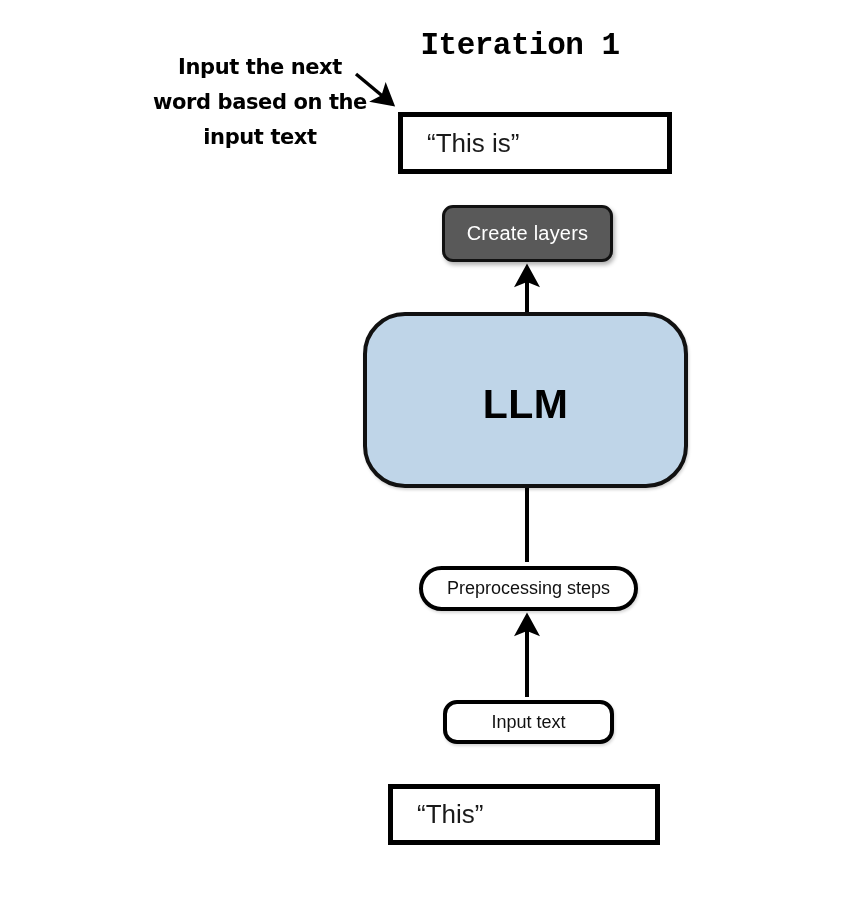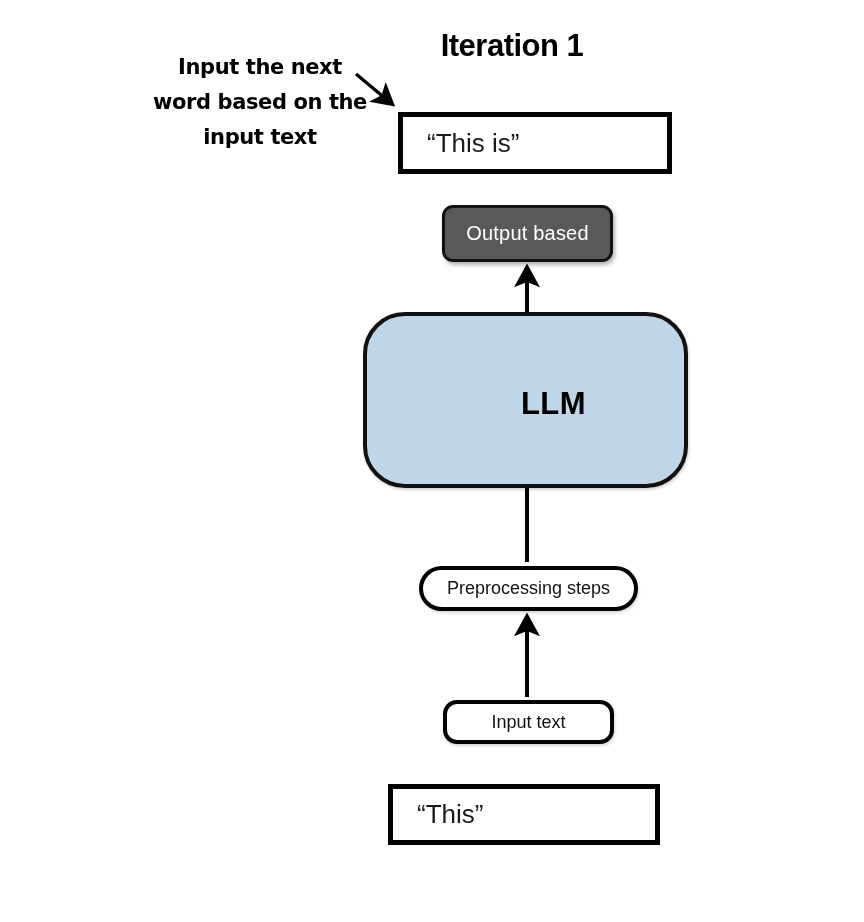--- a/index.html
+++ b/index.html
@@ -18,25 +18,25 @@
   #stage {
     position: absolute;
     left: 0; top: 0;
     width: 864px;
     height: 922px;
   }
   .abs { position: absolute; }
 
   
   #title {
-    left: 352px;
+    left: 360px;
     top: 28px;
     width: 320px;
     text-align: center;
-    font-family: Liberation Sans, sans-serif;
+    font-family: Liberation Mono, monospace;
     font-weight: bold;
     font-size: 31px;
     letter-spacing: -0.5px;
     color: #000;
     line-height: 36px;
   }
 
   
   #annotation {
     left: 150px;
@@ -108,25 +108,24 @@
     border-radius: 42px;
     box-shadow: 1px 2px 3px rgba(0,0,0,0.18);
   }
   #llm-label {
     position: absolute;
     left: 363px;
     top: 384px;
     width: 325px;
     text-align: center;
     font-weight: bold;
-    font-size: 31px;
+    font-size: 41px;
     letter-spacing: 0.5px;
     color: #000;
     line-height: 40px;
-    padding-left: 28px;
   }
 
   
   .pill {
     box-sizing: border-box;
     background: #ffffff;
     border: 4px solid #000;
     display: flex;
     align-items: center;
     justify-content: center;
@@ -188,21 +187,21 @@
     <line x1="527" y1="562" x2="527" y2="456" stroke="#000" stroke-width="4" marker-end="url(#ahv)"></line>
 
     <line x1="527" y1="697" x2="527" y2="617" stroke="#000" stroke-width="4" marker-end="url(#ahv)"></line>
   </svg>
 
   <div class="abs textbox" id="outbox">
     <span>“This is”</span>
   </div>
 
   <div class="abs" id="outputlayers">
-    <span>Output based</span>
+    <span>Create layers</span>
   </div>
 
   <div class="abs" id="llm"></div>
   <div id="llm-label">LLM</div>
 
   <div class="abs pill" id="preproc">
     <span>Preprocessing steps</span>
   </div>
 
   <div class="abs pill" id="inputtext">

